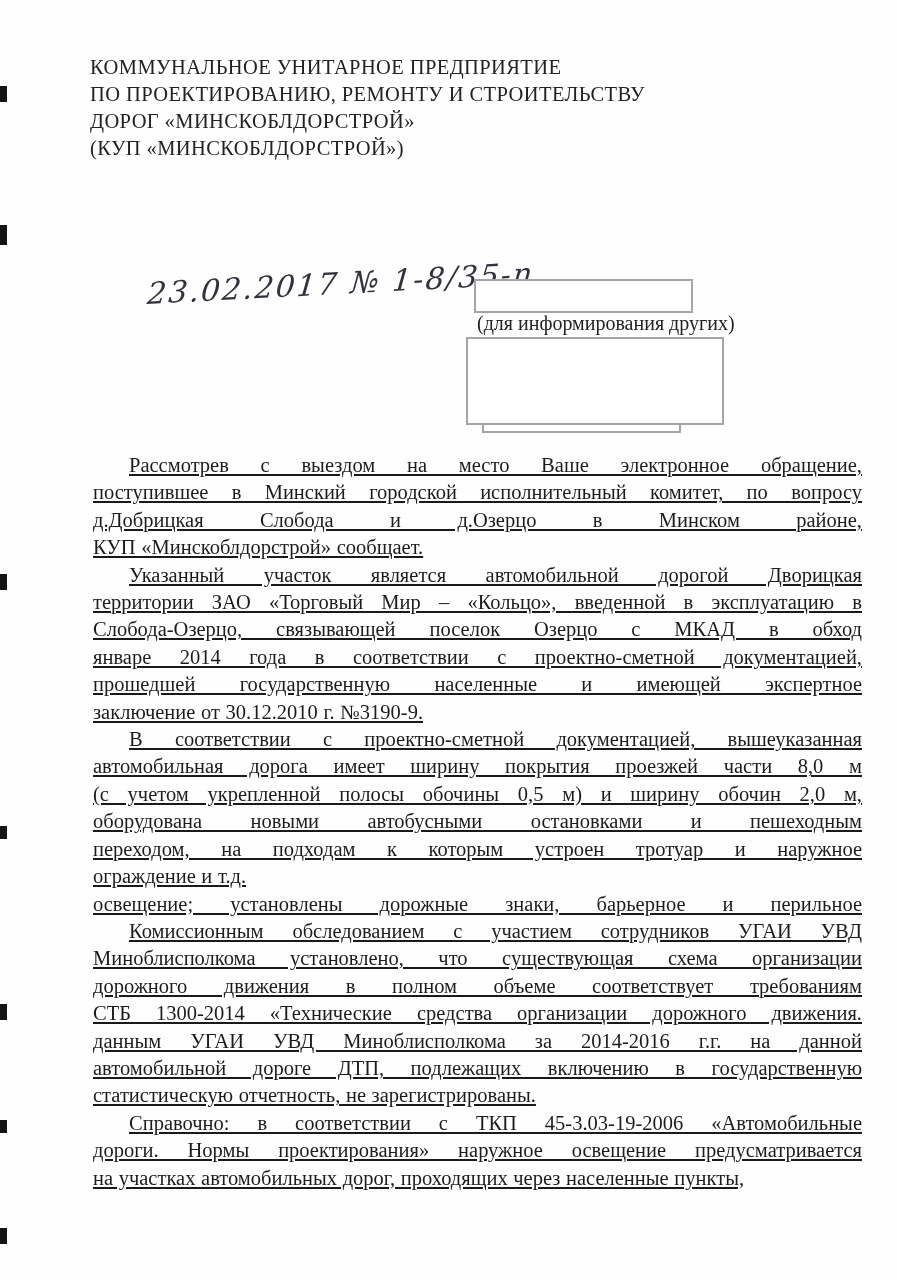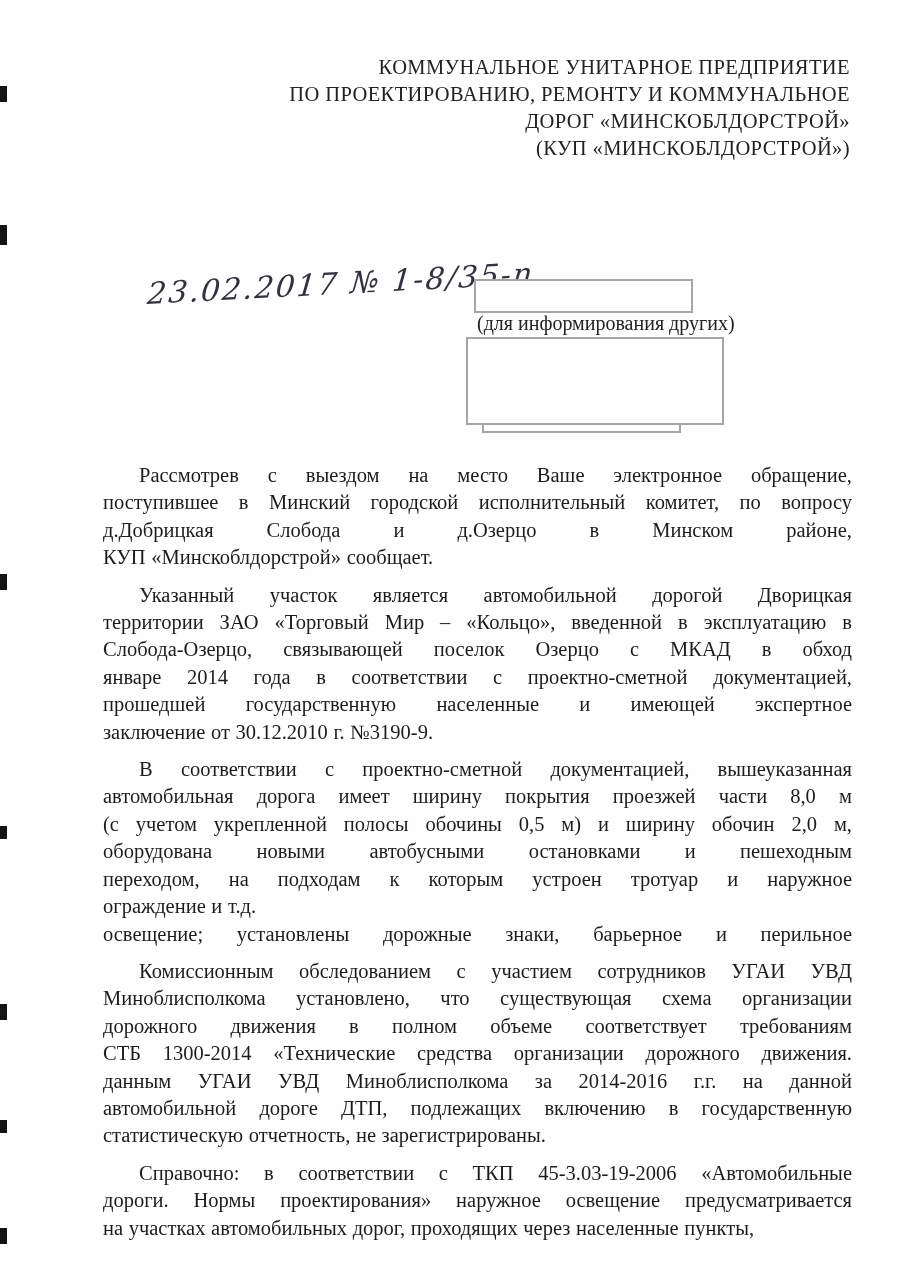--- a/index.html
+++ b/index.html
@@ -17,21 +17,21 @@
     background: #fefefe;
     font-family: "Liberation Serif", serif;
     color: #1a1a1a;
   }
   
   .org-header {
     position: absolute;
     left: 90px;
     top: 54px;
     width: 760px;
-    text-align: right;
+    text-align: left;
   }
   .org-header .hline {
     font-size: 20.5px;
     line-height: 27px;
     letter-spacing: 0.4px;
     color: #222222;
     white-space: nowrap;
   }
   
   .handwritten {
@@ -71,21 +71,21 @@
     white-space: nowrap;
     z-index: 3;
   }
   
   .letter-body {
     position: absolute;
     left: 93px;
     top: 452px;
     width: 769px;
   }
-  .para { margin: 10px; }
+  .para { margin: 0; text-decoration: underline; }
   .bline {
     font-size: 20.5px;
     line-height: 27.4px;
     color: #1c1c1c;
     text-align: justify;
     text-align-last: justify;
     word-spacing: 0.5px;
     white-space: normal;
   }
   .bline.first { text-indent: 36px; }
@@ -98,21 +98,21 @@
     background: #141414;
   }
 </style>
 </head>
 <body>
 
 <div class="page">
 
   <div class="org-header">
       <div class="hline">КОММУНАЛЬНОЕ УНИТАРНОЕ ПРЕДПРИЯТИЕ</div>
-      <div class="hline">ПО ПРОЕКТИРОВАНИЮ, РЕМОНТУ И КОММУНАЛЬНОЕ</div>
+      <div class="hline">ПО ПРОЕКТИРОВАНИЮ, РЕМОНТУ И СТРОИТЕЛЬСТВУ</div>
       <div class="hline">ДОРОГ «МИНСКОБЛДОРСТРОЙ»</div>
       <div class="hline">(КУП «МИНСКОБЛДОРСТРОЙ»)</div>
     </div>
 
   <div class="handwritten">23.02.2017 № 1-8/35-п</div>
 
   <div class="box box-small"></div>
   <div class="recipient-caption">(для информирования других)</div>
   <div class="box box-sliver"></div>
   <div class="box box-large"></div>

